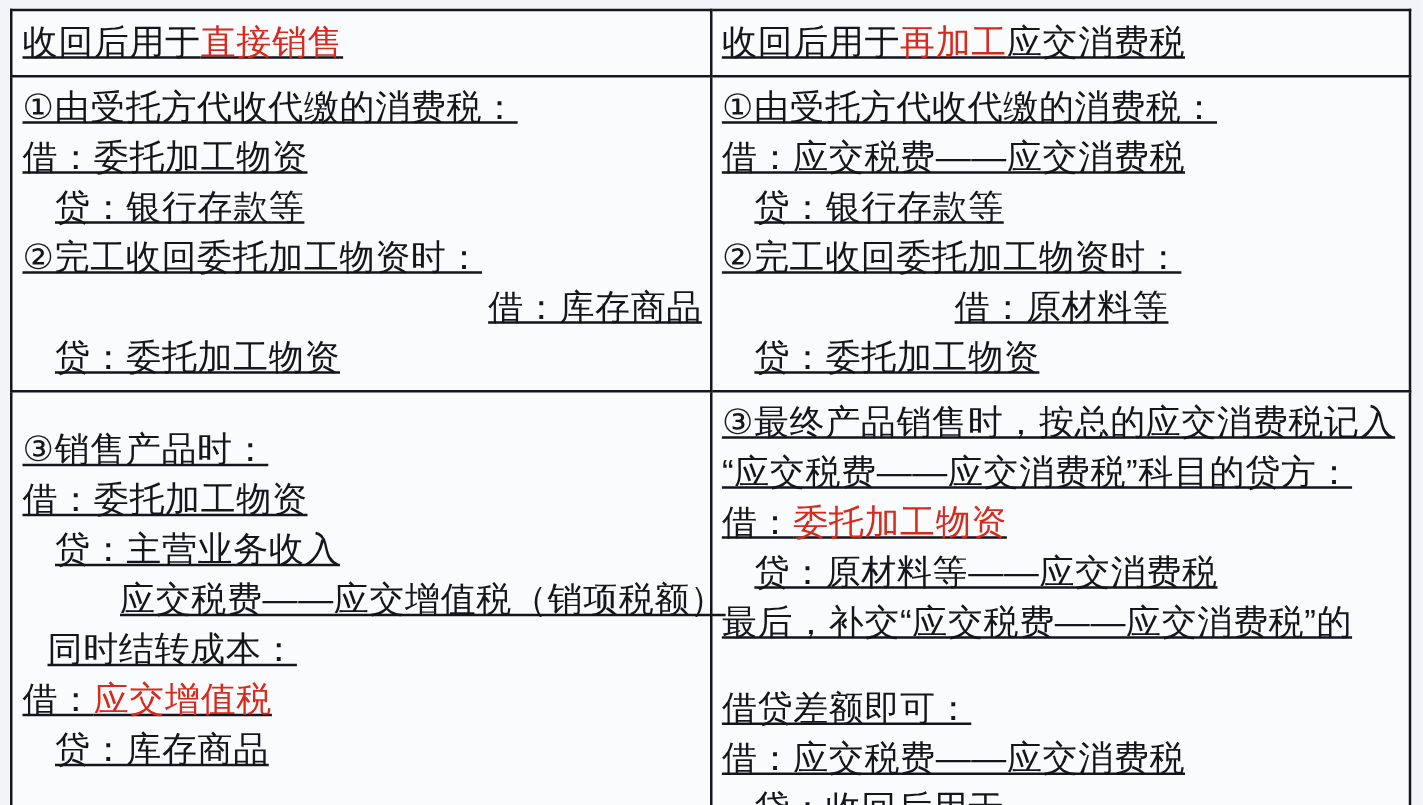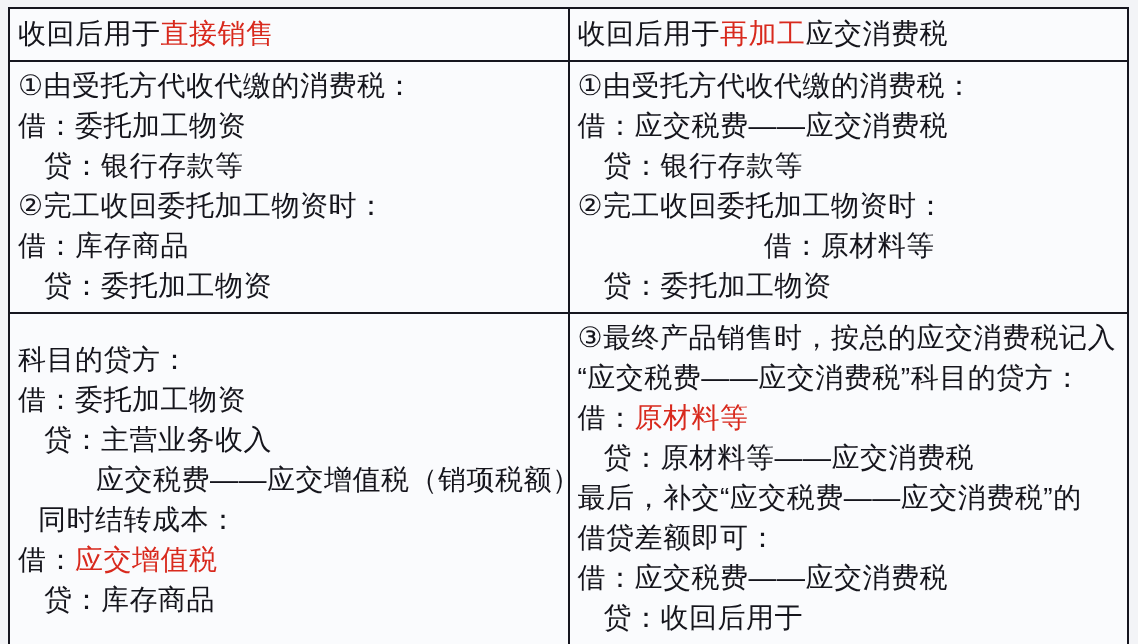--- a/index.html
+++ b/index.html
@@ -39,20 +39,21 @@
     line-height: 34px;
     white-space: nowrap;
   }
   tr.mid td { height: 250px; }
   tr.bot td { height: 333px; }
   td.pad-extra { padding-top: 26px; }
   .line {
     line-height: 40px;
     white-space: nowrap;
     letter-spacing: 0.5px;
+    text-decoration: underline;
   }
   .red { color: var(--red); }
 </style>
 </head>
 <body>
 
 <div class="canvas">
   <table class="tbl">
     <tbody>
         <tr class="hdr">
@@ -62,48 +63,48 @@
       <td>
             <div class="line" style="padding-left: 0px;"><span>收回后用于</span><span class="red">再加工</span><span>应交消费税</span></div>
           </td>
     </tr>
     <tr class="mid">
       <td>
             <div class="line" style="padding-left: 0px;"><span>①由受托方代收代缴的消费税：</span></div>
             <div class="line" style="padding-left: 0px;"><span>借：委托加工物资</span></div>
             <div class="line" style="padding-left: 26px;"><span>贷：银行存款等</span></div>
             <div class="line" style="padding-left: 0px;"><span>②完工收回委托加工物资时：</span></div>
-            <div class="line" style="padding-left: 0px;"><span>借：库存商品</span></div>
+            <div class="line" style="padding-left: 0px; text-align: right;"><span>借：库存商品</span></div>
             <div class="line" style="padding-left: 26px;"><span>贷：委托加工物资</span></div>
           </td>
       <td>
             <div class="line" style="padding-left: 0px;"><span>①由受托方代收代缴的消费税：</span></div>
             <div class="line" style="padding-left: 0px;"><span>借：应交税费——应交消费税</span></div>
             <div class="line" style="padding-left: 26px;"><span>贷：银行存款等</span></div>
             <div class="line" style="padding-left: 0px;"><span>②完工收回委托加工物资时：</span></div>
             <div class="line" style="padding-left: 0px; text-align: center;"><span>借：原材料等</span></div>
             <div class="line" style="padding-left: 26px;"><span>贷：委托加工物资</span></div>
           </td>
     </tr>
     <tr class="bot">
       <td class="pad-extra">
-            <div class="line" style="padding-left: 0px;"><span>科目的贷方：</span></div>
+            <div class="line" style="padding-left: 0px;"><span>③销售产品时：</span></div>
             <div class="line" style="padding-left: 0px;"><span>借：委托加工物资</span></div>
             <div class="line" style="padding-left: 26px;"><span>贷：主营业务收入</span></div>
             <div class="line" style="padding-left: 78px;"><span>应交税费——应交增值税（销项税额）</span></div>
             <div class="line" style="padding-left: 0px; margin-left: 20px;"><span>同时结转成本：</span></div>
             <div class="line" style="padding-left: 0px;"><span>借：</span><span class="red">应交增值税</span></div>
             <div class="line" style="padding-left: 26px;"><span>贷：库存商品</span></div>
           </td>
       <td>
             <div class="line" style="padding-left: 0px;"><span>③最终产品销售时，按总的应交消费税记入</span></div>
             <div class="line" style="padding-left: 0px;"><span>“应交税费——应交消费税”科目的贷方：</span></div>
-            <div class="line" style="padding-left: 0px;"><span>借：</span><span class="red">原材料等</span></div>
+            <div class="line" style="padding-left: 0px;"><span>借：</span><span class="red">委托加工物资</span></div>
             <div class="line" style="padding-left: 26px;"><span>贷：原材料等——应交消费税</span></div>
             <div class="line" style="padding-left: 0px;"><span>最后，补交“应交税费——应交消费税”的</span></div>
-            <div class="line" style="padding-left: 0px;"><span>借贷差额即可：</span></div>
+            <div class="line" style="padding-left: 0px; margin-top: 29px;"><span>借贷差额即可：</span></div>
             <div class="line" style="padding-left: 0px;"><span>借：应交税费——应交消费税</span></div>
             <div class="line" style="padding-left: 26px;"><span>贷：收回后用于</span></div>
           </td>
     </tr>
   </tbody>
     </table>
 </div>
 
 </body></html>

